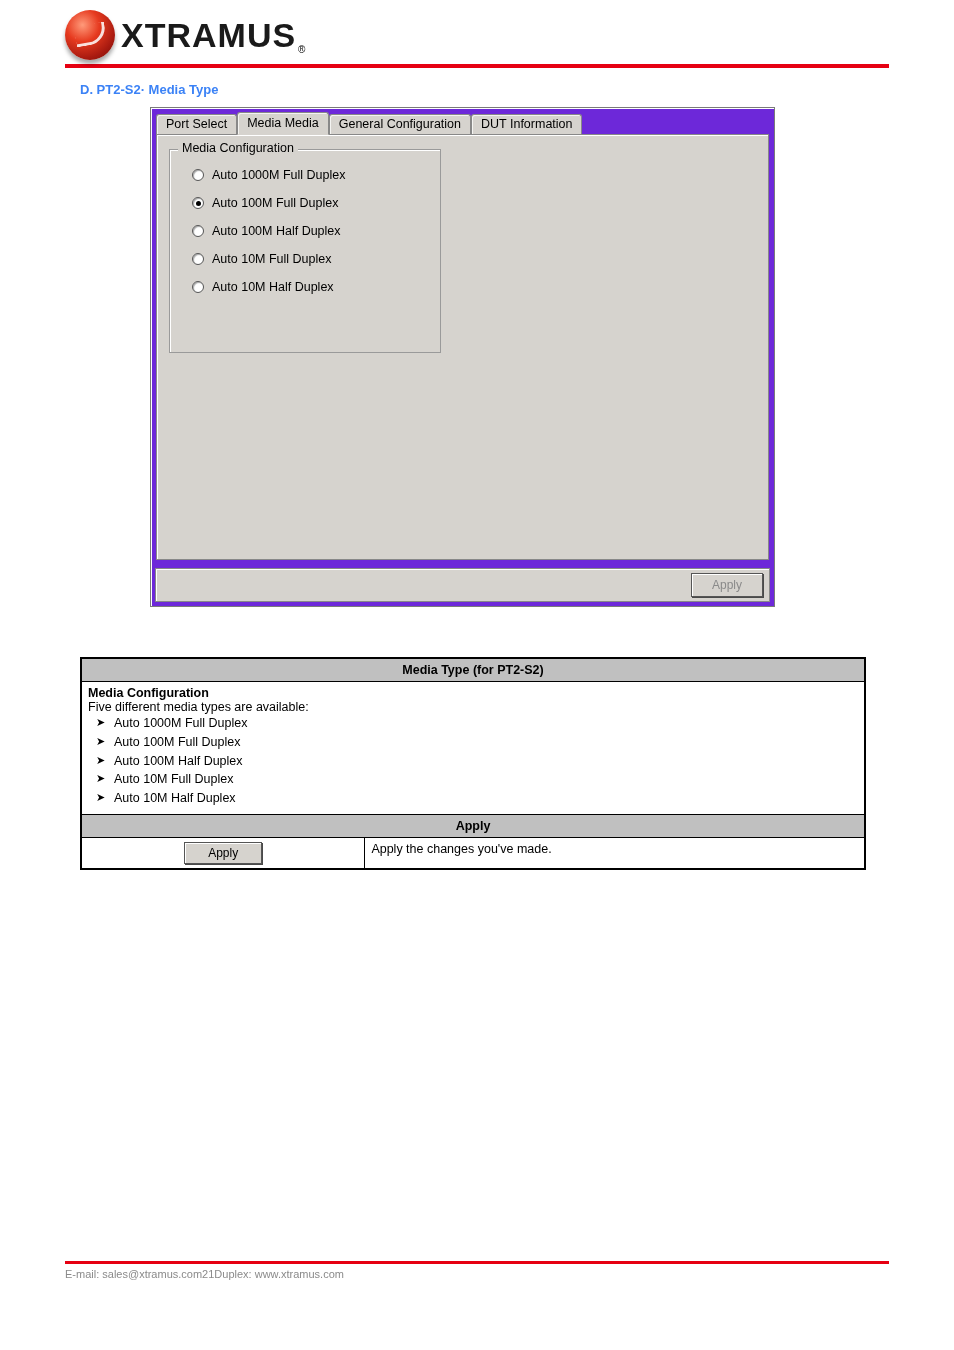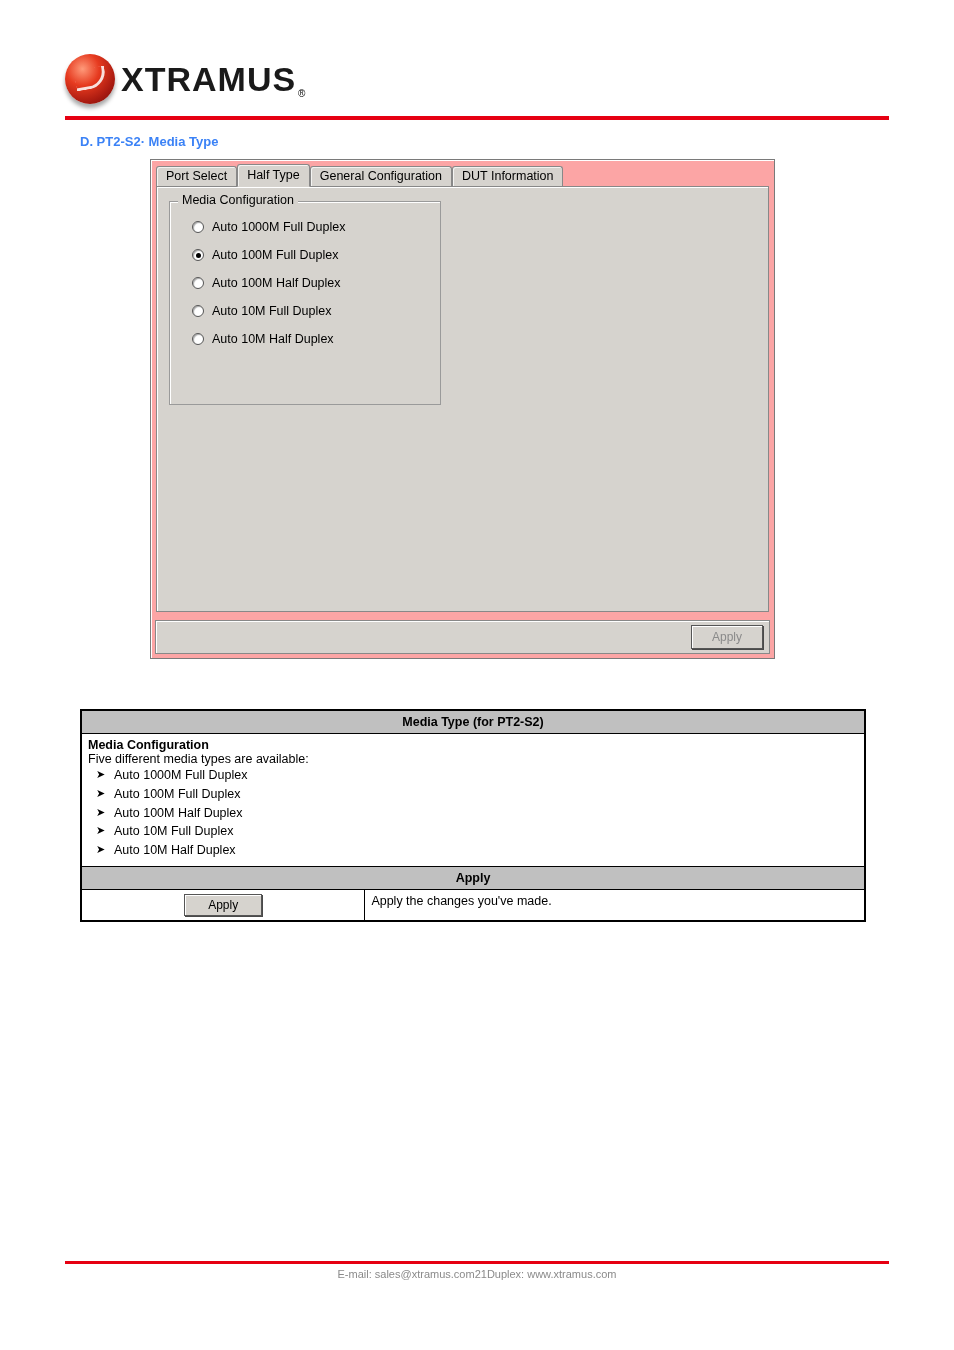--- a/index.html
+++ b/index.html
@@ -10,22 +10,21 @@
     font-family: Arial, sans-serif;
     position: relative;
   }
   .header {
     padding: 10px 65px 0 65px;
   }
   .logo-wrap {
     display: flex;
     align-items: center;
     gap: 6px;
-    padding-bottom: 12px;
-    margin-top: 44px;
+    padding-bottom: 4px;
   }
   .logo-ball {
     width: 50px;
     height: 50px;
     border-radius: 50%;
     background: radial-gradient(circle at 35% 30%, #ff9a7a 0%, #e63a1f 35%, #a81a10 70%, #6a0e08 100%);
     box-shadow: 0 4px 4px rgba(0,0,0,0.35);
     position: relative;
   }
   .logo-ball::after{
@@ -60,21 +59,21 @@
     color: #3b82f6;
     font-weight: bold;
     font-size: 13px;
     margin: 14px 0 10px 80px;
   }
 
   .app-frame {
     width: 625px;
     height: 500px;
     margin-left: 150px;
-    background: #fca5a5;
+    background: #6d28d9;
     border: 1px solid #7a7a7a;
     position: relative;
     box-shadow: inset 1px 1px 0 #fff;
   }
   .tabs {
     display: flex;
     position: absolute;
     top: 4px; left: 5px;
   }
   .tab {
@@ -172,21 +171,21 @@
     box-shadow: 1px 1px 0 #4a4a4a, inset 1px 1px 0 #fff;
     font-size:12px; font-family:Tahoma,Arial,sans-serif;
     display:flex; align-items:center; justify-content:center; color:#000;
     cursor:pointer;
   }
   .apply-txt{ font-family:Arial,sans-serif; }
 
   .footer{
     position:absolute; left:65px; right:65px; bottom:70px;
     border-top:3px solid #e60012; padding-top:4px;
-    display:flex; justify-content:center;
+    display:flex; justify-content:flex-start;
     font-size:11px; color:#8a8a8a;
   }
 </style>
 </head>
 <body>
 
 <div class="header">
   <div class="logo-wrap">
     <div class="logo-ball"></div>
     <div>
@@ -194,21 +193,21 @@
     </div>
   </div>
 </div>
 <div class="red-rule"></div>
 
 <div class="section-title">D. PT2-S2· Media Type</div>
 
 <div class="app-frame">
   <div class="tabs">
     <div class="tab inactive"><span>Port Select</span></div>
-    <div class="tab active"><span>Half Type</span></div>
+    <div class="tab active"><span>Media Media</span></div>
     <div class="tab inactive"><span>General Configuration</span></div>
     <div class="tab inactive"><span>DUT Information</span></div>
   </div>
 
   <div class="tab-panel">
     <div class="groupbox">
       <div class="groupbox-label">Media Configuration</div>
       <div class="radio-list">
         <div class="radio-row">
           <span class="radio"></span>

